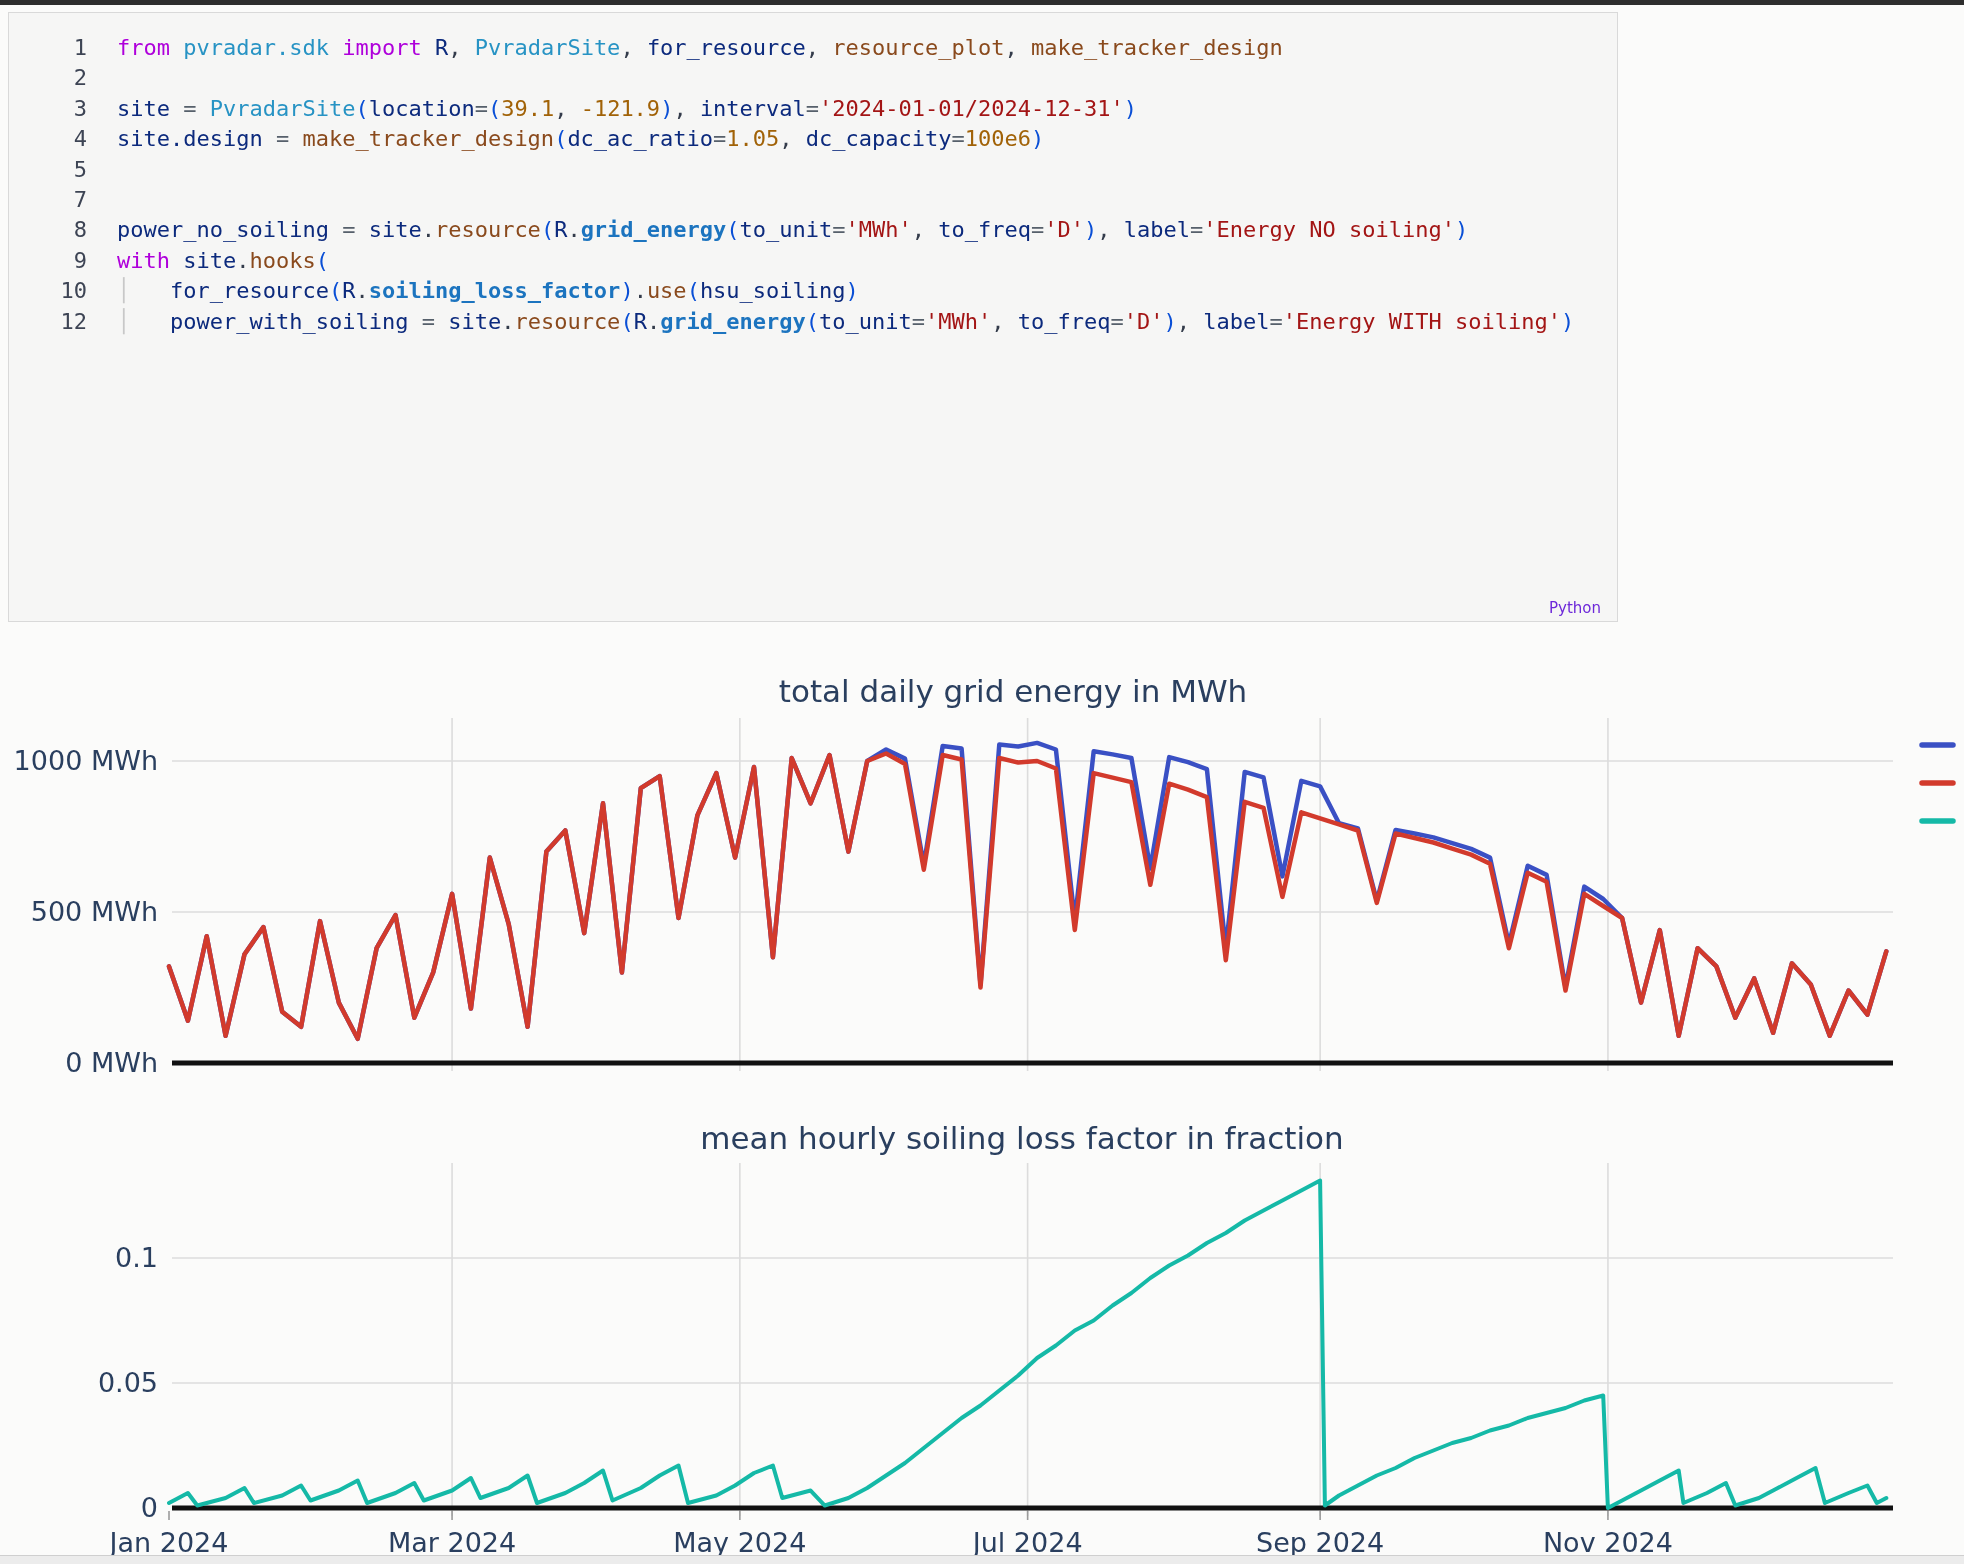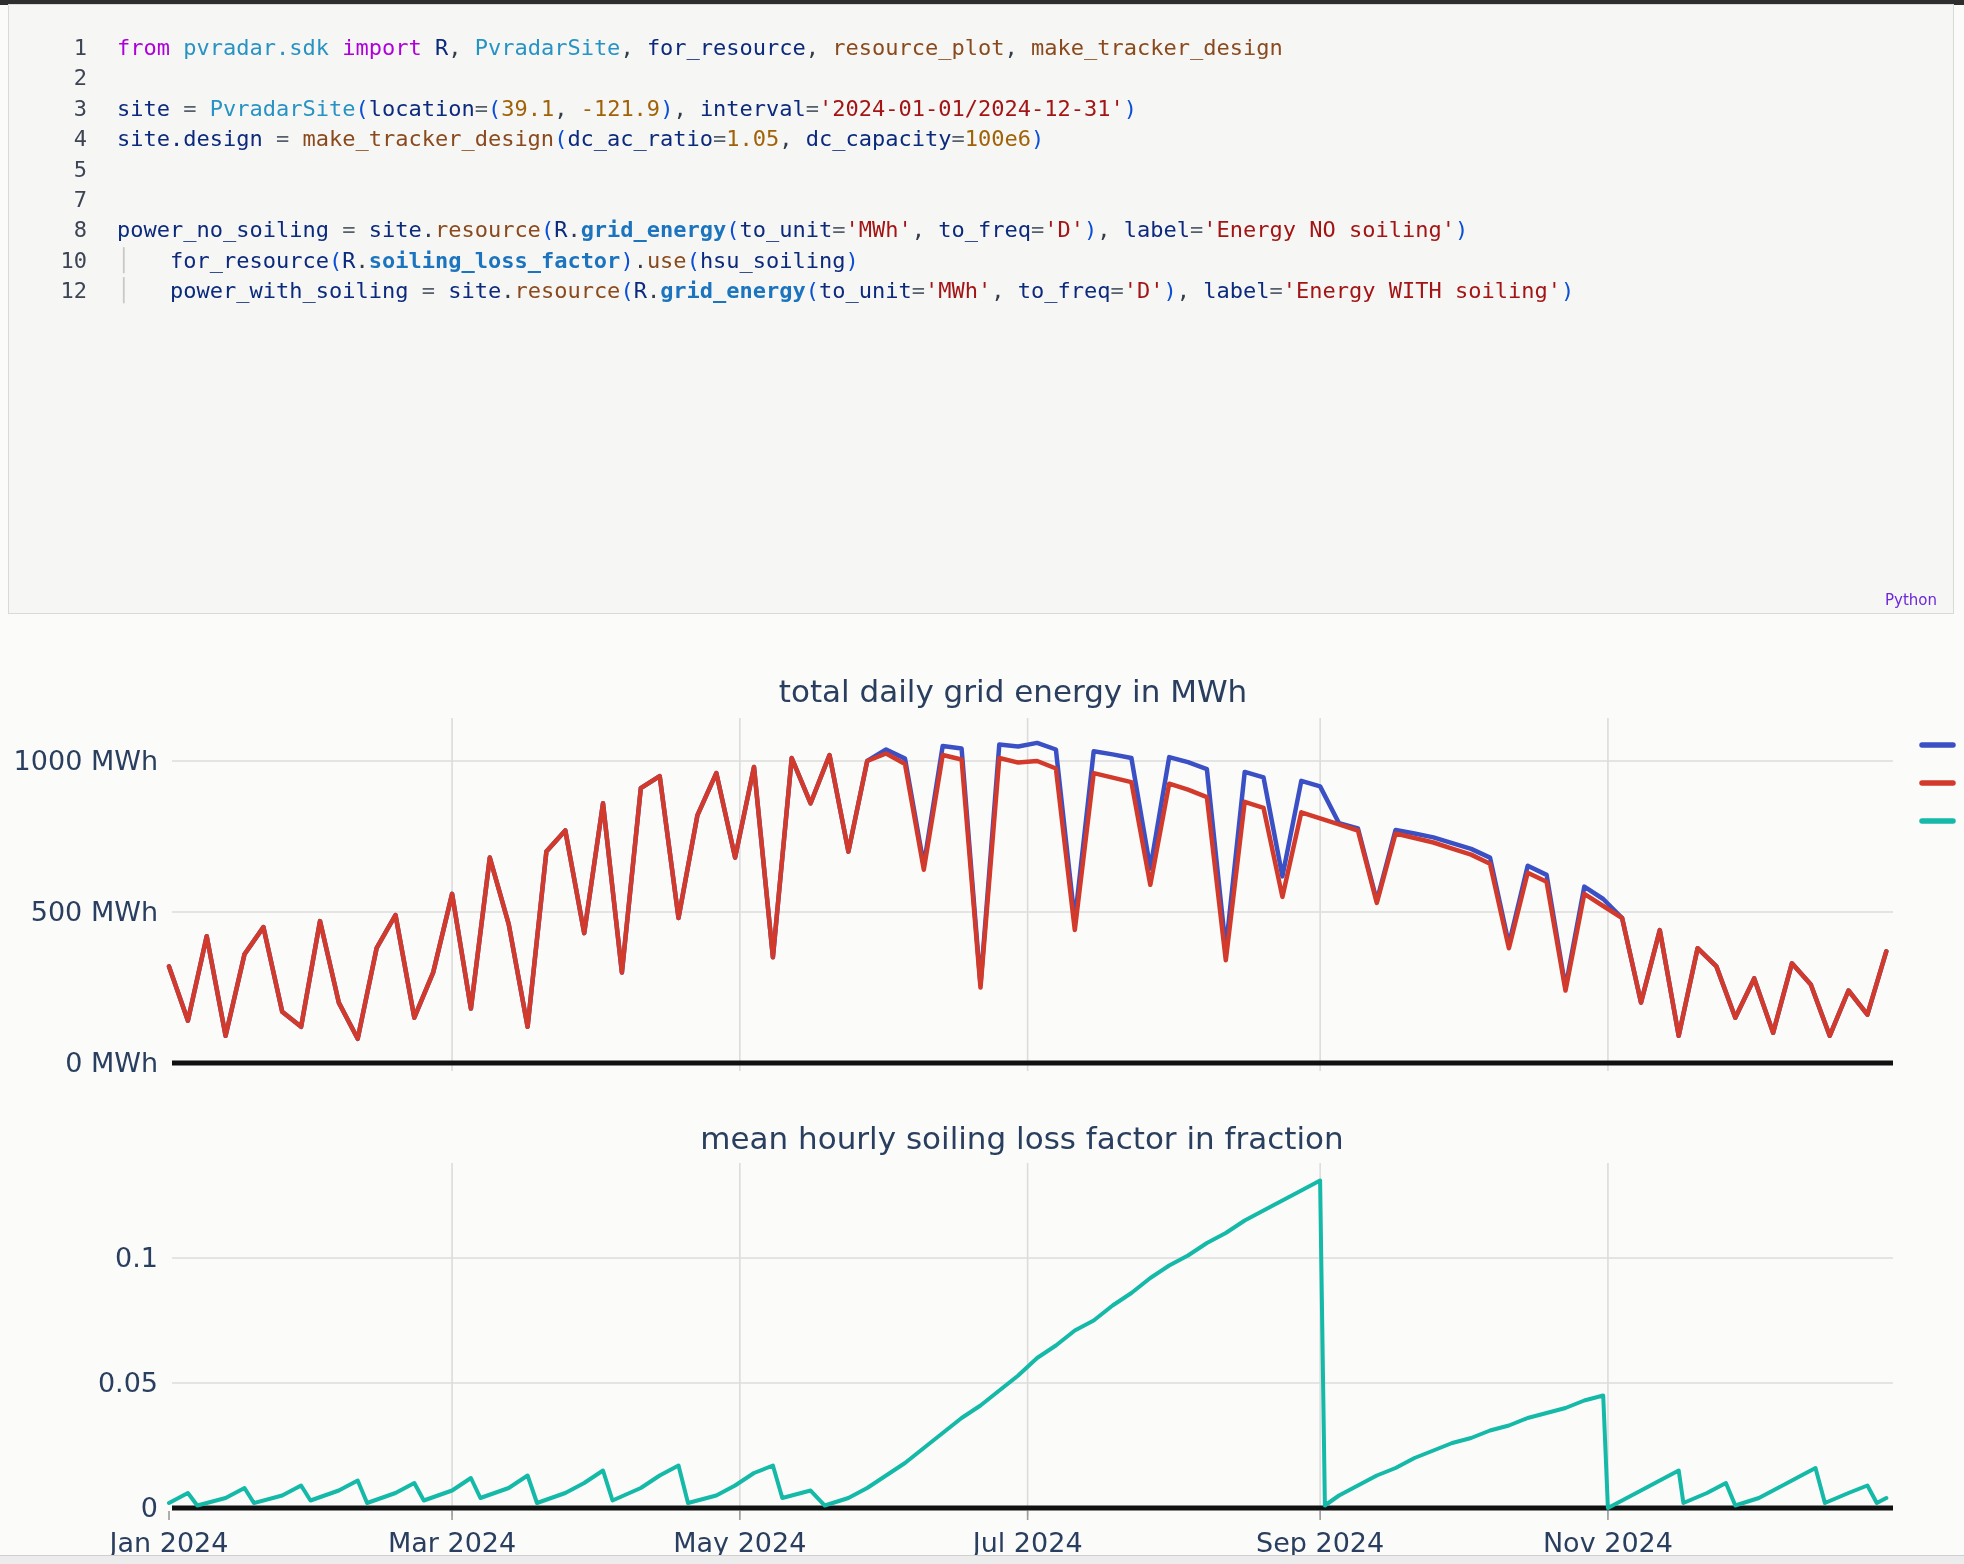--- a/index.html
+++ b/index.html
@@ -1,22 +1,22 @@
 <!DOCTYPE html>
 <html><head>
 <meta charset="utf-8">
 <style>
   html,body{margin:0;padding:0;background:#fbfbfa;}
   body{width:1964px;height:1564px;position:relative;overflow:hidden;
        font-family:"DejaVu Sans",sans-serif;}
   .topbar{position:absolute;top:0;left:0;width:1964px;height:5px;background:#2e2e2e;}
   .bottombar{position:absolute;left:0;bottom:0;width:1964px;height:8px;background:#ececec;border-top:1px solid #cfcfcf;}
 
-  .code-panel{position:absolute;left:8px;top:4px;width:1946px;height:610px;
-      box-sizing:border-box;background:#f6f6f5;border:1px solid #d9d9d9;padding-top:28px;}
+  .code-panel{position:absolute;left:8px;top:12px;width:1610px;height:610px;
+      box-sizing:border-box;background:#f6f6f5;border:1px solid #d9d9d9;padding-top:20px;}
   .cl{height:30.4px;white-space:pre;font-family:"DejaVu Sans Mono",monospace;
       font-size:22px;line-height:30.4px;}
   .ln{display:inline-block;width:78px;text-align:right;margin-right:30px;color:#3d4454;}
   .lang{position:absolute;right:16px;bottom:4px;font-size:15px;color:#6d28d9;}
 
   
   .kw{color:#AF00DB;} .var{color:#0c2a7d;} .cls{color:#2793c4;} .fn{color:#8a4a1d;}
   .prop{color:#1c74bf;font-weight:bold;} .num{color:#a16207;} .str{color:#a31515;} .op{color:#56606b;}
   .p{color:#333b4a;} .pb{color:#0a4fd6;} .guide{color:#c8c8c8;}
 
@@ -30,20 +30,21 @@
 
 <div class="code-panel">
   <div id="codeLines">
       <div class="cl"><span class="ln">1</span><span class="kw">from</span><span class="p"> </span><span class="cls">pvradar.sdk</span><span class="p"> </span><span class="kw">import</span><span class="p"> </span><span class="var">R</span><span class="p">, </span><span class="cls">PvradarSite</span><span class="p">, </span><span class="var">for_resource</span><span class="p">, </span><span class="fn">resource_plot</span><span class="p">, </span><span class="fn">make_tracker_design</span></div>
       <div class="cl"><span class="ln">2</span></div>
       <div class="cl"><span class="ln">3</span><span class="var">site</span><span class="op"> = </span><span class="cls">PvradarSite</span><span class="pb">(</span><span class="var">location</span><span class="op">=</span><span class="pb">(</span><span class="num">39.1</span><span class="p">, </span><span class="num">-121.9</span><span class="pb">)</span><span class="p">, </span><span class="var">interval</span><span class="op">=</span><span class="str">'2024-01-01/2024-12-31'</span><span class="pb">)</span></div>
       <div class="cl"><span class="ln">4</span><span class="var">site.design</span><span class="op"> = </span><span class="fn">make_tracker_design</span><span class="pb">(</span><span class="var">dc_ac_ratio</span><span class="op">=</span><span class="num">1.05</span><span class="p">, </span><span class="var">dc_capacity</span><span class="op">=</span><span class="num">100e6</span><span class="pb">)</span></div>
       <div class="cl"><span class="ln">5</span></div>
       <div class="cl"><span class="ln">7</span></div>
       <div class="cl"><span class="ln">8</span><span class="var">power_no_soiling</span><span class="op"> = </span><span class="var">site</span><span class="p">.</span><span class="fn">resource</span><span class="pb">(</span><span class="var">R</span><span class="p">.</span><span class="prop">grid_energy</span><span class="pb">(</span><span class="var">to_unit</span><span class="op">=</span><span class="str">'MWh'</span><span class="p">, </span><span class="var">to_freq</span><span class="op">=</span><span class="str">'D'</span><span class="pb">)</span><span class="p">, </span><span class="var">label</span><span class="op">=</span><span class="str">'Energy NO soiling'</span><span class="pb">)</span></div>
+      <div class="cl"><span class="ln">9</span><span class="kw">with</span><span class="p"> </span><span class="var">site</span><span class="p">.</span><span class="fn">hooks</span><span class="pb">(</span></div>
       <div class="cl"><span class="ln">10</span><span class="guide">│</span><span class="p">   </span><span class="var">for_resource</span><span class="pb">(</span><span class="var">R</span><span class="p">.</span><span class="prop">soiling_loss_factor</span><span class="pb">)</span><span class="p">.</span><span class="fn">use</span><span class="pb">(</span><span class="var">hsu_soiling</span><span class="pb">)</span></div>
       <div class="cl"><span class="ln">12</span><span class="guide">│</span><span class="p">   </span><span class="var">power_with_soiling</span><span class="op"> = </span><span class="var">site</span><span class="p">.</span><span class="fn">resource</span><span class="pb">(</span><span class="var">R</span><span class="p">.</span><span class="prop">grid_energy</span><span class="pb">(</span><span class="var">to_unit</span><span class="op">=</span><span class="str">'MWh'</span><span class="p">, </span><span class="var">to_freq</span><span class="op">=</span><span class="str">'D'</span><span class="pb">)</span><span class="p">, </span><span class="var">label</span><span class="op">=</span><span class="str">'Energy WITH soiling'</span><span class="pb">)</span></div>
     </div>
   <div class="lang">Python</div>
 </div>
 
 <svg id="charts" width="1964" height="948" viewBox="0 616 1964 948">
     <g>
       <line x1="452.06800000000004" y1="718" x2="452.06800000000004" y2="1071" stroke="#dcdcdc" stroke-width="1.6"></line>
       <line x1="739.8538000000001" y1="718" x2="739.8538000000001" y2="1071" stroke="#dcdcdc" stroke-width="1.6"></line>

